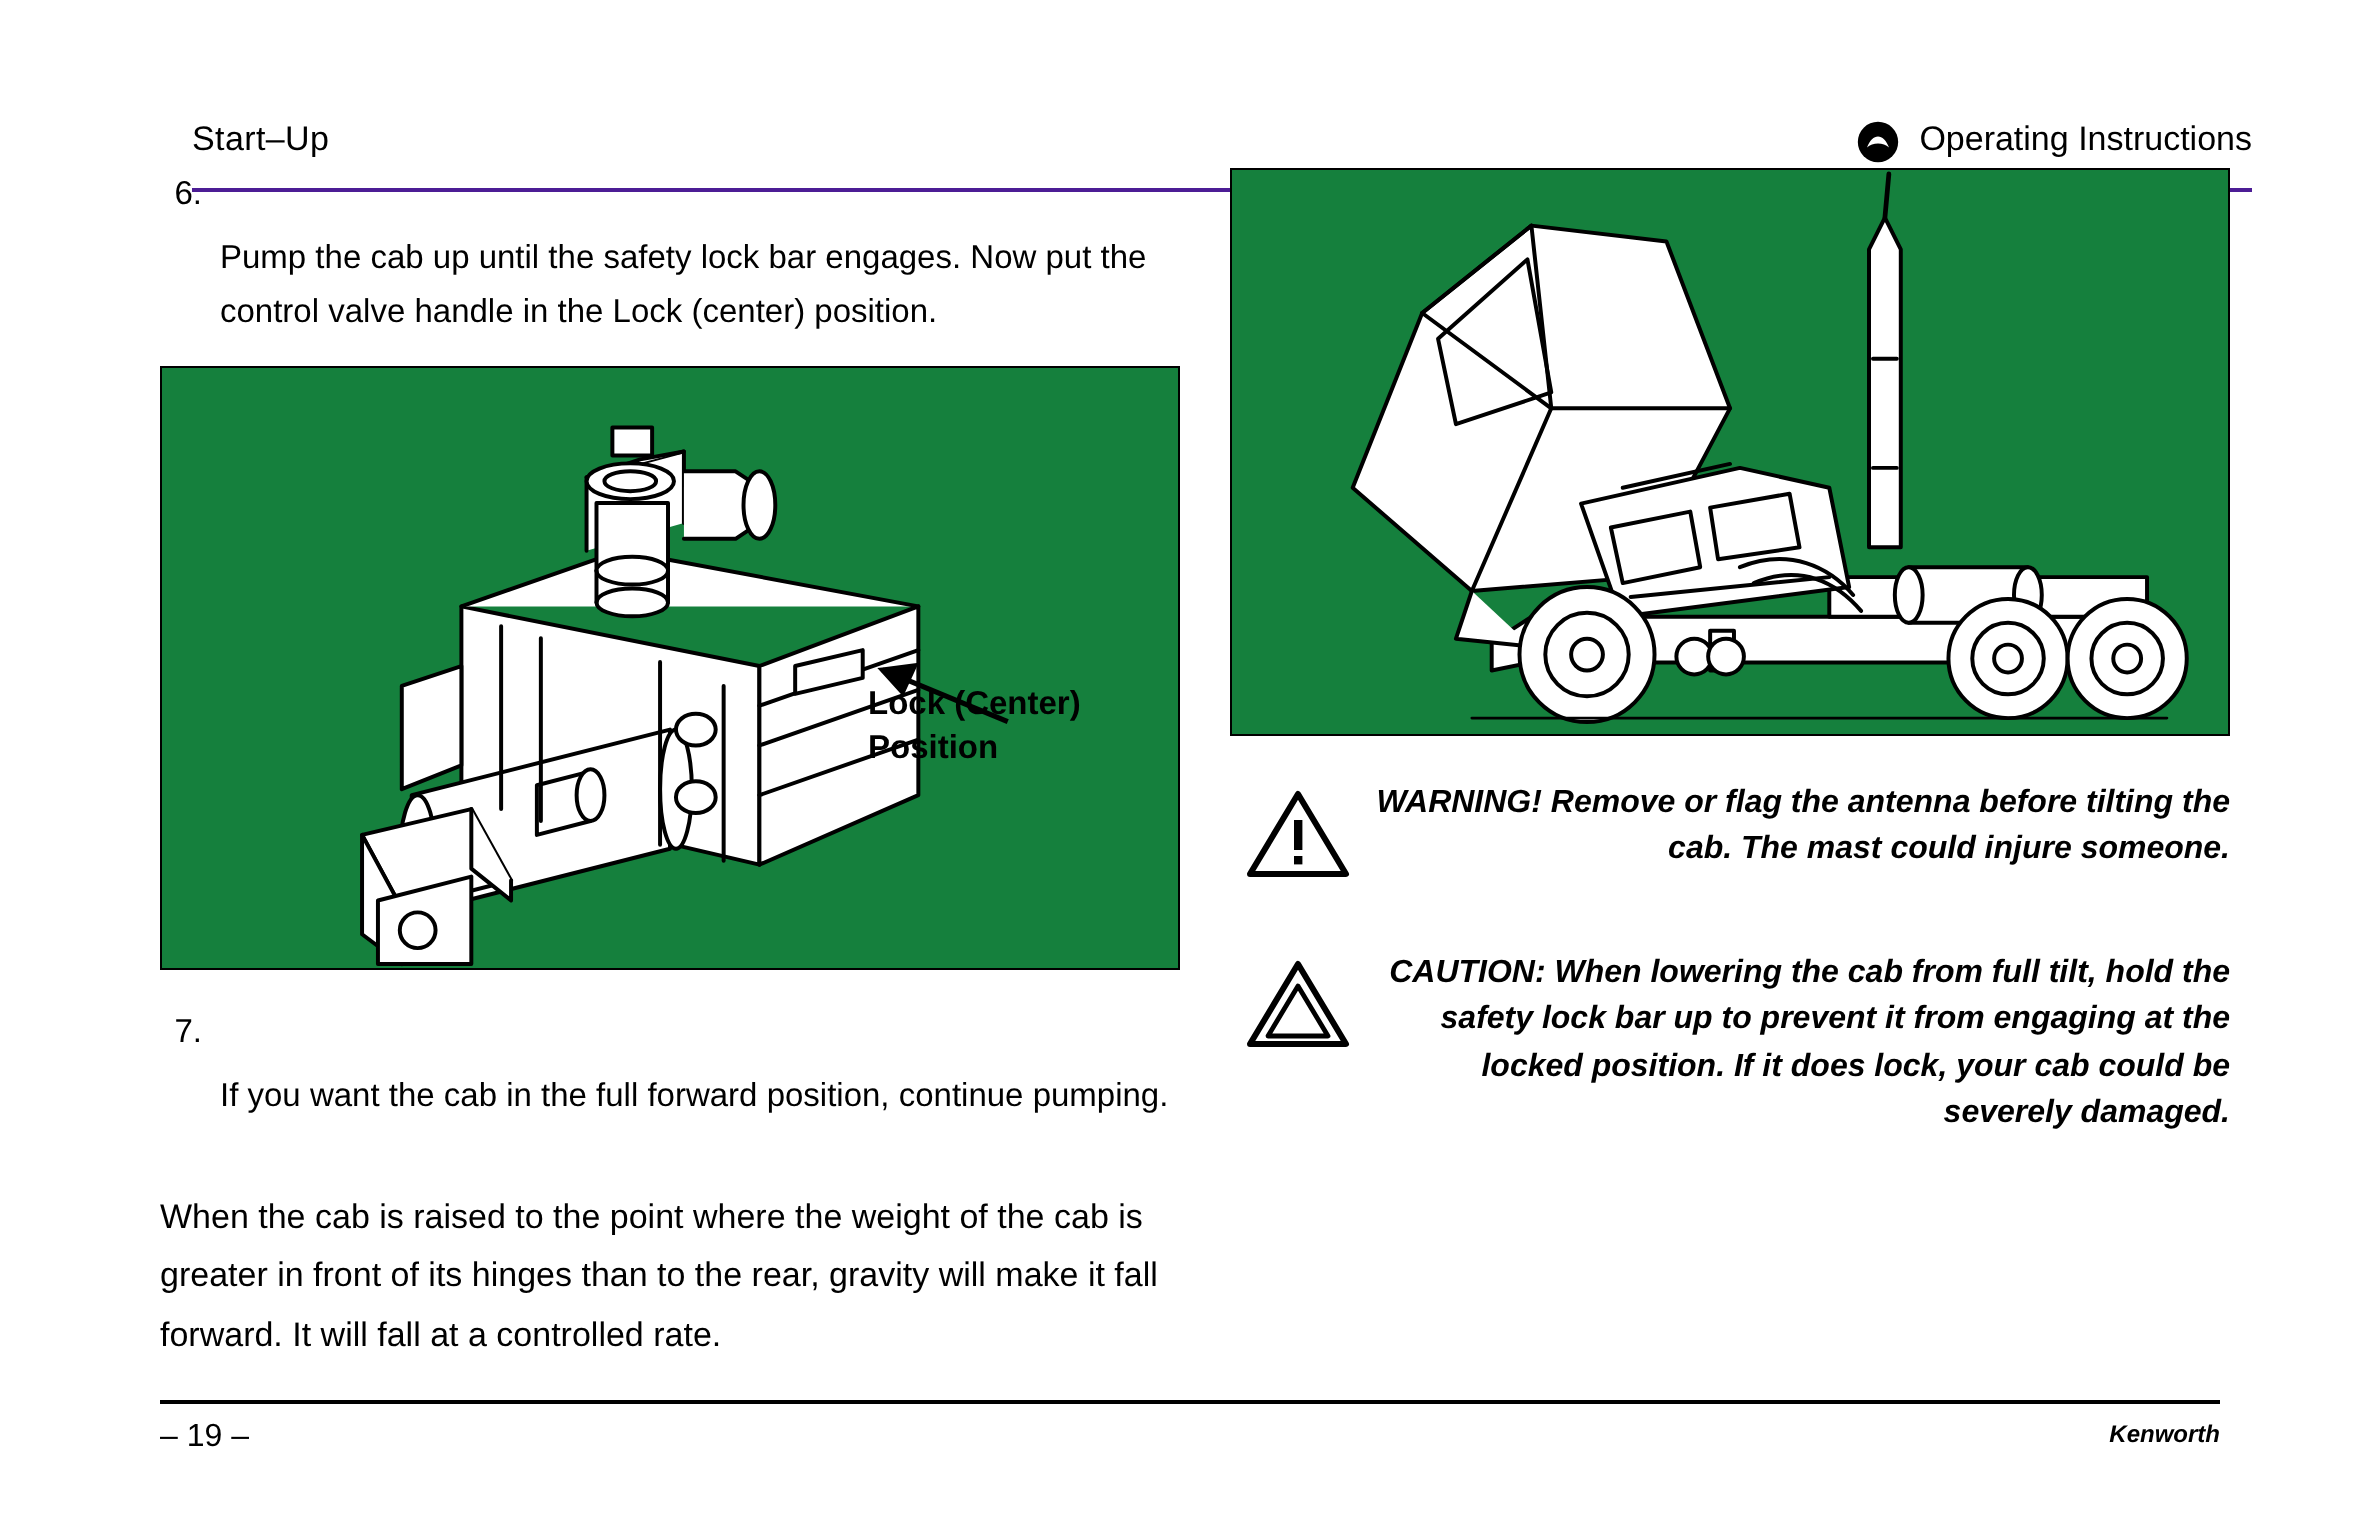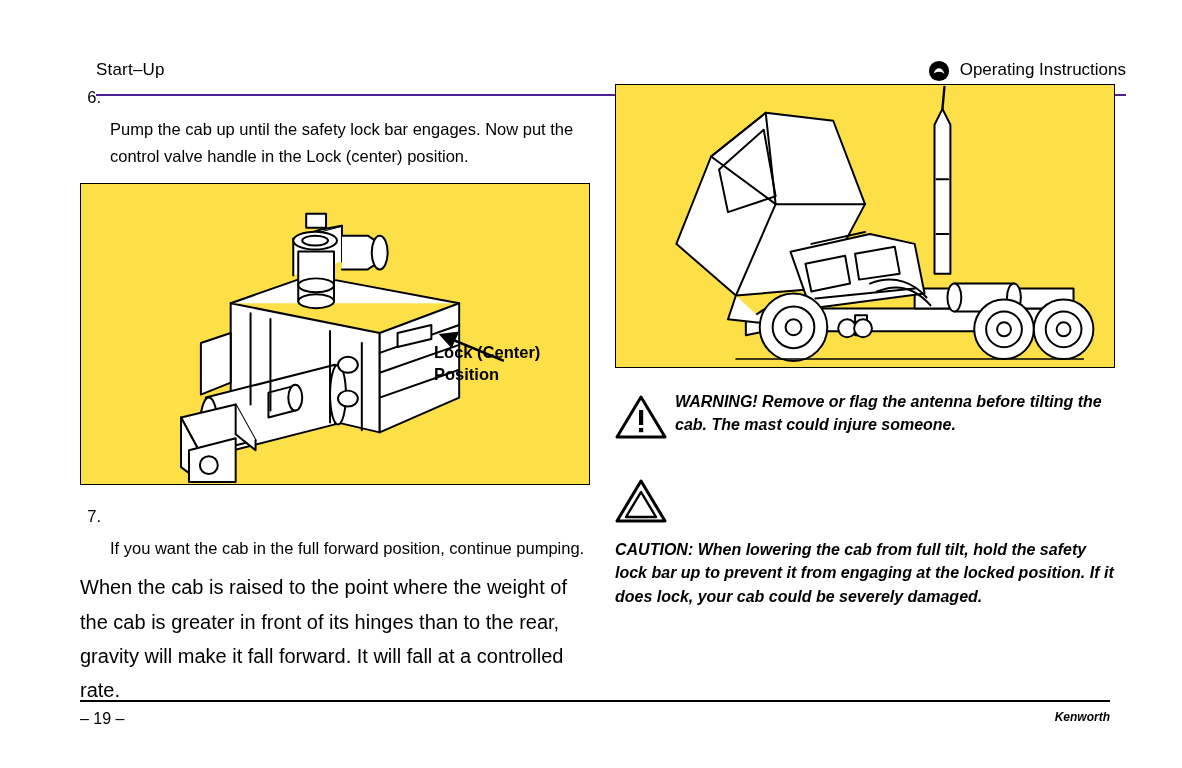--- a/index.html
+++ b/index.html
@@ -53,20 +53,21 @@
     position: absolute;
     left: 80px;
     top: 84px;
     width: 510px;
   }
   .col-right {
     position: absolute;
     left: 615px;
     top: 84px;
     width: 500px;
+    text-align: right;
   }
 
   
   .step {
     display: flex;
     font-size: 16.5px;
     line-height: 1.62;
     margin-bottom: 4px;
   }
   .step-num {
@@ -74,31 +75,31 @@
     flex: 0 0 30px;
     text-align: right;
     padding-right: 9px;
     box-sizing: border-box;
   }
   .step-text {
     flex: 1;
     margin-top: 32px;
   }
   .body-para {
-    font-size: 20px;
+    font-size: 17px;
     line-height: 1.72;
-    margin-top: 8px;
+    margin-top: 32px;
   }
 
   
   .figure-box {
     border: 1.6px solid #000;
     box-sizing: border-box;
     position: relative;
-    background: #fde047;
+    background: #15803d;
   }
   #fig-valve {
     margin-top: 14px;
     width: 510px;
     height: 302px;
   }
   #fig-truck {
     width: 500px;
     height: 284px;
   }
@@ -131,21 +132,21 @@
     width: 60px;
     padding-top: 4px;
   }
   .notice-text {
     flex: 1;
     font-size: 16px;
     font-weight: bold;
     font-style: italic;
     line-height: 1.46;
   }
-  #notice-caution { margin-top: 30px; flex-direction: column; }
+  #notice-caution { margin-top: 30px; }
 
   
   .page-footer {
     position: absolute;
     left: 80px;
     top: 700px;
     width: 1030px;
     height: 36px;
     border-top: 2px solid #000;
   }

